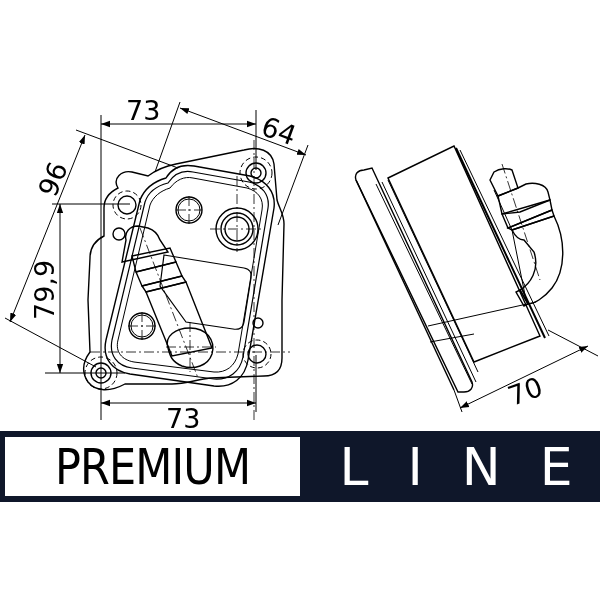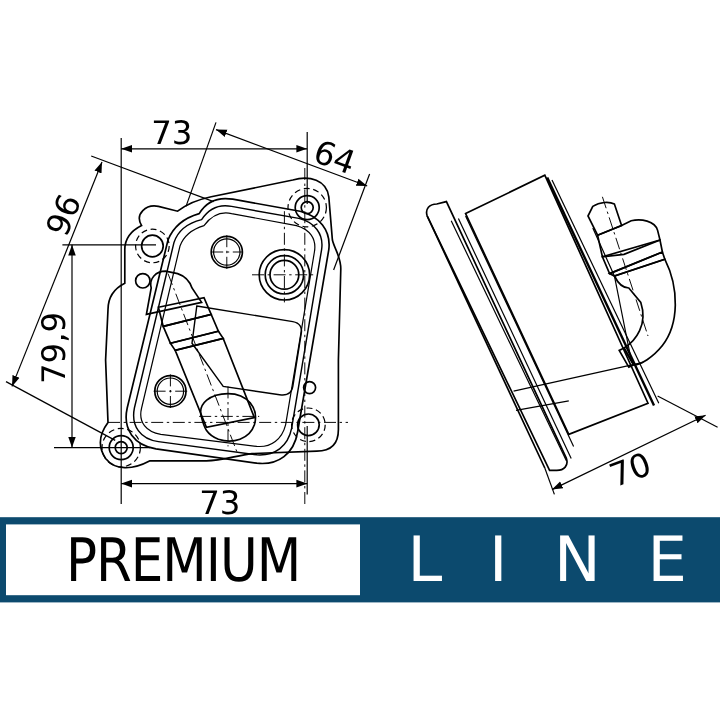--- a/index.html
+++ b/index.html
@@ -1,19 +1,19 @@
 <!DOCTYPE html>
 <html><head>
 <meta charset="utf-8">
 <style>
   html, body { margin: 0; padding: 0; background: #ffffff; }
   body { width: 600px; height: 600px; position: relative; overflow: hidden; font-family: "DejaVu Sans", sans-serif; }
   #drawing { position: absolute; left: 0; top: 0; width: 600px; height: 600px; }
   .dim-text { font-family: "DejaVu Sans", sans-serif; font-size: 27px; fill: #000; }
-  .banner { position: absolute; left: 0; top: 431px; width: 600px; height: 71px; background: #0c4a6e; }
+  .banner { position: absolute; left: 0; top: 431px; width: 600px; height: 71px; background: #0f172a; }
   .banner-left { position: absolute; left: 5px; top: 6px; width: 295px; height: 59px; background: #fff;
     display: flex; align-items: center; justify-content: center; }
   .banner-left span { font-family: "DejaVu Sans", sans-serif; font-size: 50px; color: #000; letter-spacing: -1px; line-height: 1; transform: scaleX(0.86); display: inline-block; }
   .banner-right { position: absolute; left: 300px; top: 0; width: 300px; height: 71px;
     display: flex; align-items: center; justify-content: space-around; padding: 0 8px 0 20px; box-sizing: border-box; }
   .banner-right span { font-family: "DejaVu Sans", sans-serif; font-size: 52px; color: #fff; line-height: 1; }
 </style>
 </head>
 <body>
 

